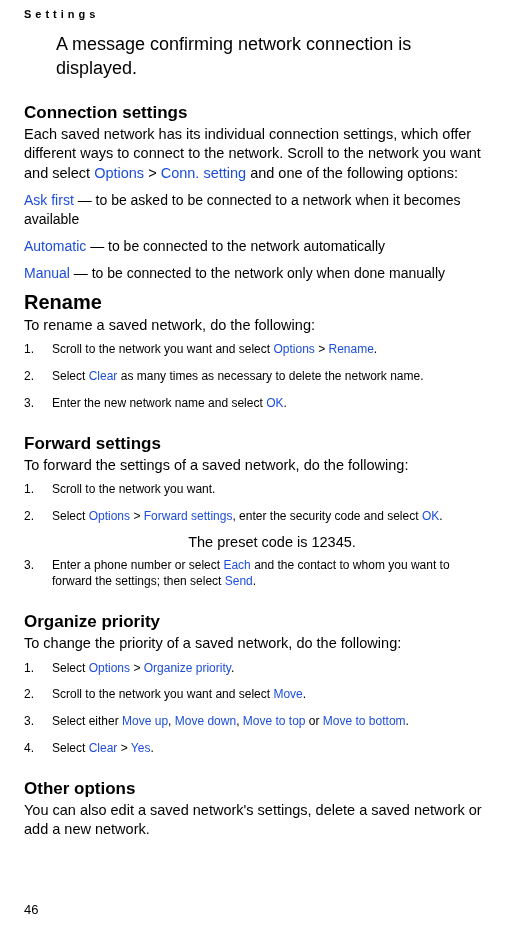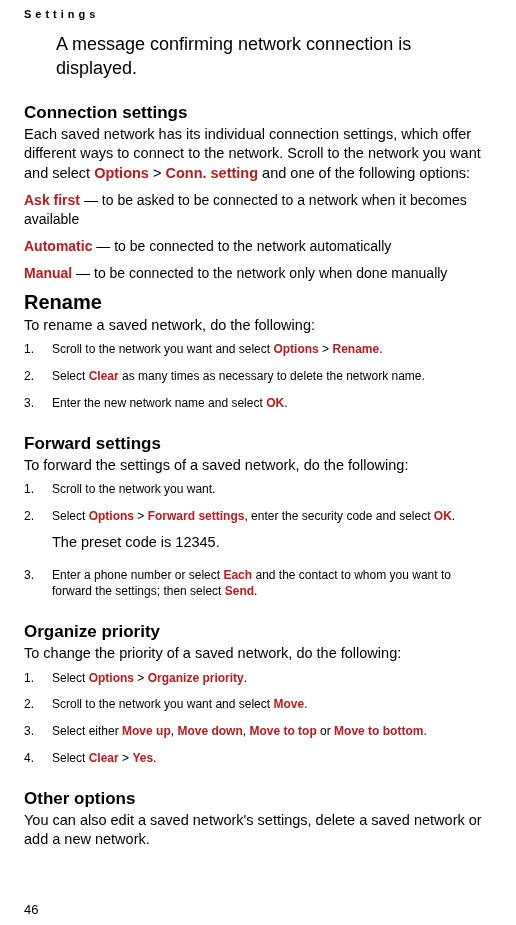--- a/index.html
+++ b/index.html
@@ -65,23 +65,24 @@
       content: counter(item) ".";
       position: absolute;
       left: 0;
       top: 0;
     }
     .sub-para {
       font-size: 14.5px;
       line-height: 1.35;
       padding-left: 28px;
       margin-top: -2px;
-      margin-bottom: 14px;
+      margin-bottom: 4px;
+      text-align: center;
     }
-    .blue { color: #b91c1c; font-weight: bold; }
+    .blue { color: #1d4ed8; font-weight: normal; }
     .page-num {
       position: absolute;
       bottom: 8px;
       left: 24px;
       font-size: 13px;
     }
   </style>
 </head>
 <body>
 

